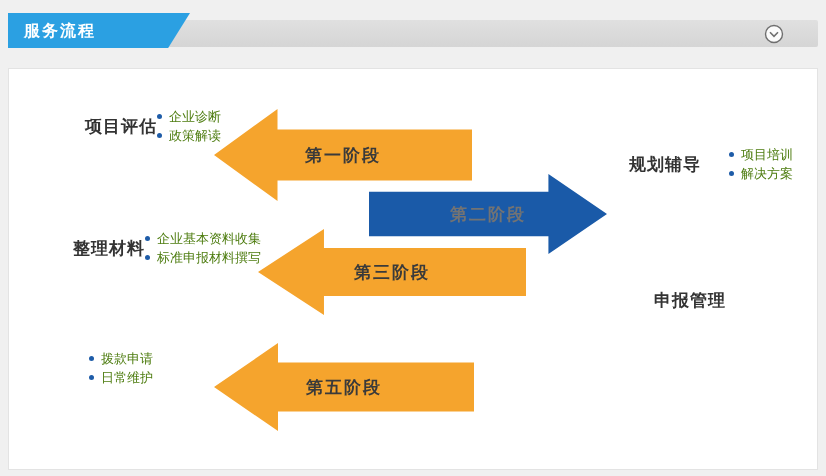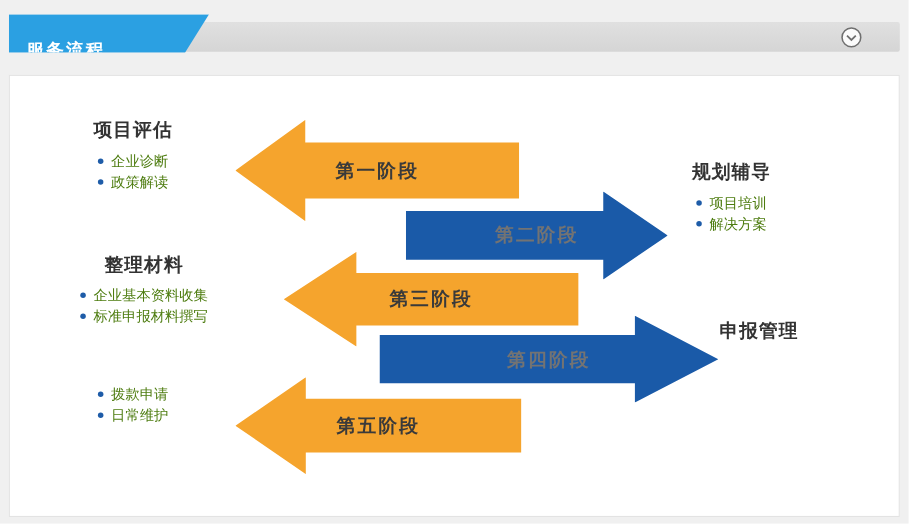--- a/index.html
+++ b/index.html
@@ -18,21 +18,21 @@
     border-radius:2px;
   }
   .header-tab {
     position:absolute; left:8px; top:13px; width:182px; height:35px;
     background:#2ba0e2;
     clip-path: polygon(0 0, 100% 0, 88% 100%, 0 100%);
     z-index:2;
   }
   .header-tab span {
     display:block; line-height:35px; padding-left:16px;
-    color:#ffffff; font-size:16px; font-weight:bold; letter-spacing:2px;margin-top:16px;
+    color:#ffffff; font-size:16px; font-weight:bold; letter-spacing:2px;
   }
   .collapse-btn {
     position:absolute; right:42px; top:24px; width:20px; height:20px;
     cursor:pointer; z-index:3; background:transparent; border:0;
   }
 
   
   .panel {
     position:absolute; left:8px; top:68px; width:810px; height:402px;
     background:#ffffff; border:1px solid #e3e3e3;
@@ -48,38 +48,38 @@
   .arrow.orange .arrow-label { color:#3a3a3a; }
   .arrow.blue   .arrow-label { color:#737373; }
   .arrow-1 { left:205px; top:40px;  width:258px; height:92px; z-index:1; }
   .arrow-2 { left:360px; top:105px; width:238px; height:80px; z-index:2; }
   .arrow-3 { left:249px; top:160px; width:268px; height:86px; z-index:3; }
   .arrow-4 { left:336px; top:218px; width:308px; height:79px; z-index:4; }
   .arrow-5 { left:205px; top:274px; width:260px; height:88px; z-index:5; }
 
   
   .stage {
-    position:absolute; display:flex; flex-direction:column; align-items:center;
+    position:absolute; display:flex; flex-direction:row; align-items:flex-end;
     z-index:10;
   }
   .stage-title {
     font-size:17px; font-weight:bold; color:#333333; letter-spacing:1px;
     margin-bottom:7px; white-space:nowrap;
   }
   .stage-bullets { list-style:none; }
   .stage-bullets li {
     display:flex; align-items:center; font-size:13px; color:#4d7c0f;
     line-height:19px; white-space:nowrap;
   }
   .dot {
     width:5px; height:5px; border-radius:50%; background:#1e5ca8;
     margin-right:7px; flex:0 0 auto;
   }
   .stage-1 { left:76px;  top:38px; }
-  .stage-2 { left:620px; top:76px; }
+  .stage-2 { left:620px; top:76px;gap:28px; }
   .stage-3 { left:64px;  top:160px; }
   .stage-4 { left:645px; top:220px; }
   .stage-5 { left:80px;  top:280px; }
 </style>
 </head>
 <body>
 
 <div class="header-bar"></div>
 <div class="header-tab">
   <span>服务流程</span>
@@ -107,26 +107,20 @@
     <span class="arrow-label">第二阶段</span>
   </div>
 
   <div class="arrow orange arrow-3">
     <svg viewBox="0 0 260 90" preserveAspectRatio="none">
       <polygon points="0,45 64,0 64,20 260,20 260,70 64,70 64,90" fill="#f5a42d"></polygon>
     </svg>
     <span class="arrow-label">第三阶段</span>
   </div>
 
-  <div class="arrow blue arrow-4">
-    <svg viewBox="0 0 260 90" preserveAspectRatio="none">
-      <polygon points="260,45 196,0 196,20 0,20 0,70 196,70 196,90" fill="#1a5aa8"></polygon>
-    </svg>
-    <span class="arrow-label">第四阶段</span>
-  </div>
 
   <div class="arrow orange arrow-5">
     <svg viewBox="0 0 260 90" preserveAspectRatio="none">
       <polygon points="0,45 64,0 64,20 260,20 260,70 64,70 64,90" fill="#f5a42d"></polygon>
     </svg>
     <span class="arrow-label">第五阶段</span>
   </div>
 
   <div class="stage stage-1">
     <div class="stage-title">项目评估</div>

